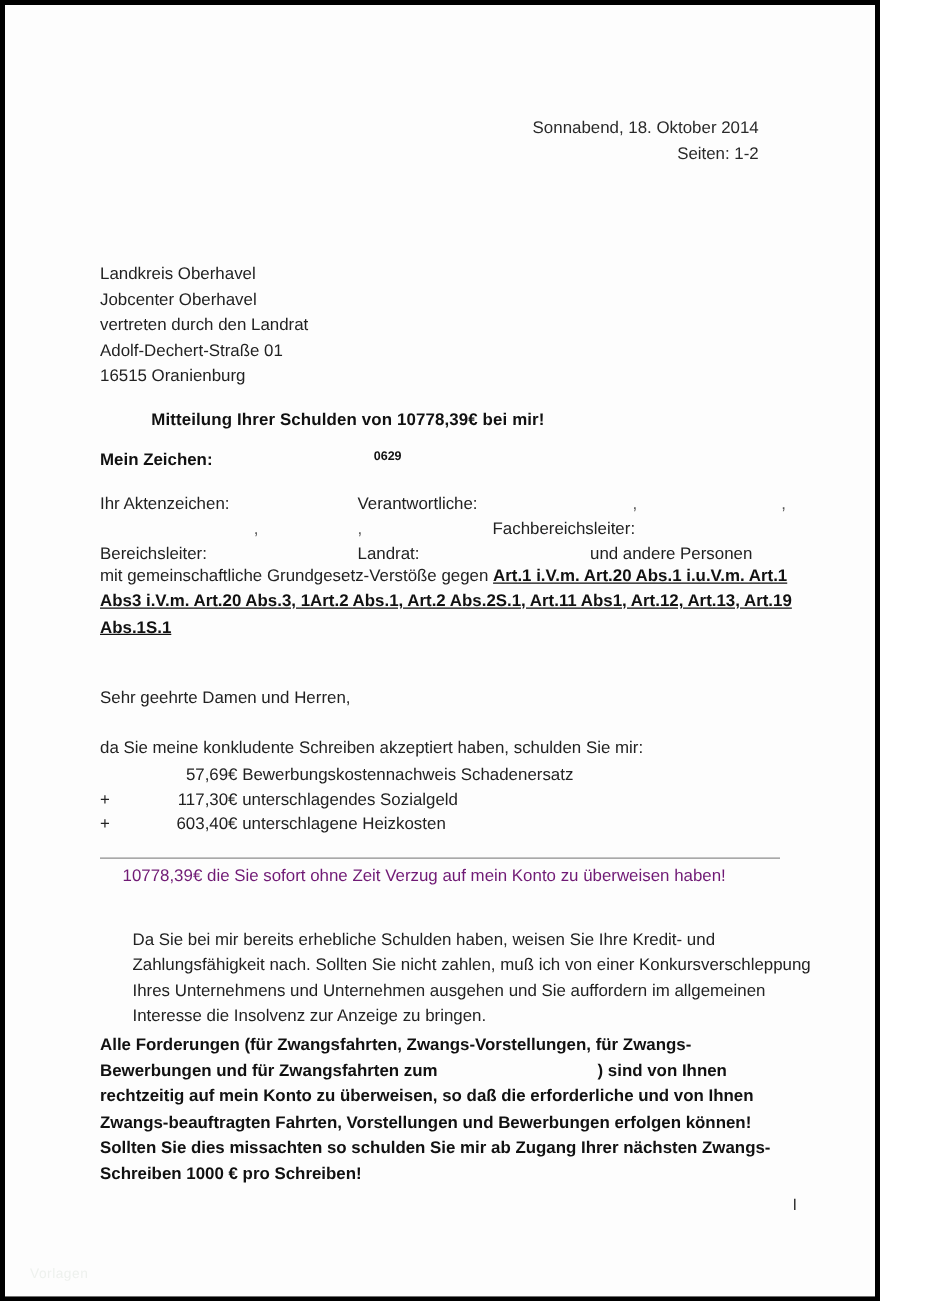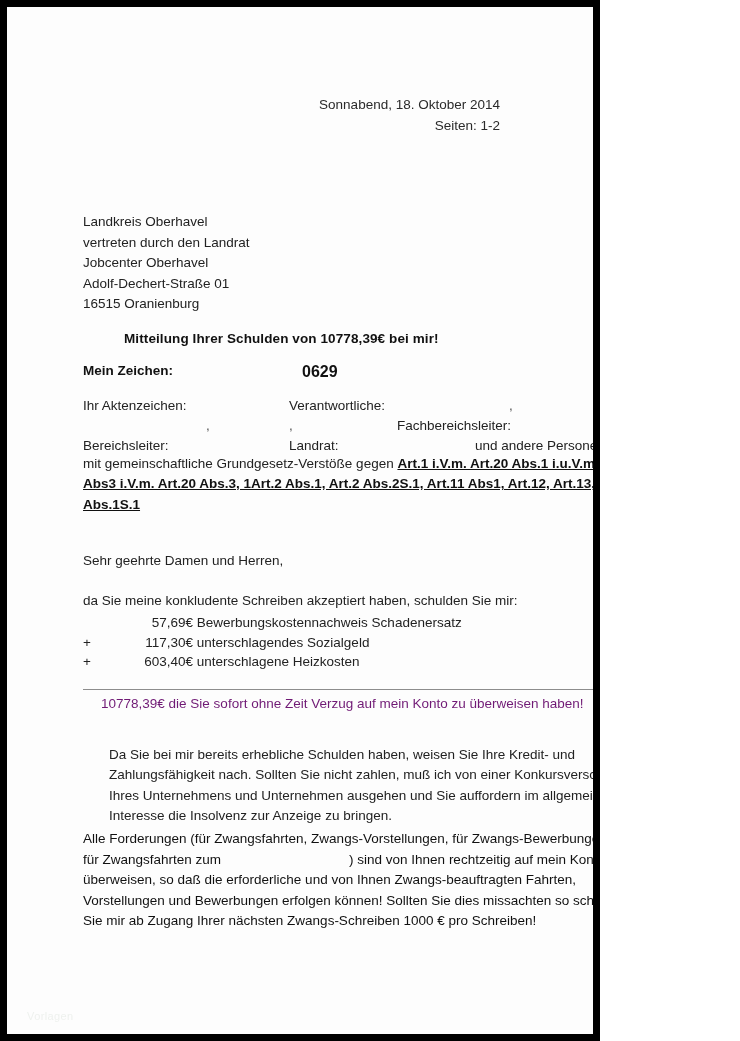--- a/index.html
+++ b/index.html
@@ -9,24 +9,24 @@
   }
   body {
     width: 740px;
     height: 1041px;
     font-family: "Liberation Sans", sans-serif;
     overflow: hidden;
   }
 
   #page {
     position: relative;
-    width: 600px;
+    width: 704px;
     height: 1041px;
     box-sizing: border-box;
-    border: 7px solid #000000;
+    border: 4px solid #000000;
     background: #ffffff;
   }
 
   #sheet {
     position: absolute;
     inset: 0;
     background: #fdfdfd;
     overflow: hidden;
   }
 
@@ -70,21 +70,21 @@
     top: 356px;
     left: 76px;
     font-size: 13.5px;
     font-weight: bold;
     color: #111111;
   }
   .ref-own-value {
     position: absolute;
     top: 356px;
     left: 295px;
-    font-size: 16px;
+    font-size: 10px;
     font-weight: bold;
     color: #111111;
   }
 
   
   .ref-grid {
     position: absolute;
     top: 389px;
     left: 76px;
     width: 580px;
@@ -191,21 +191,21 @@
     margin-left: 26px;
   }
 
   
   .demand-para {
     position: absolute;
     top: 822px;
     left: 76px;
     width: 552px;
     font-size: 13.5px;
-    font-weight: normal;
+    font-weight: bold;
     color: #111111;
     line-height: 1.52;
   }
   .demand-gap {
     display: inline-block;
     width: 128px;
   }
 
   
   .page-marker {
@@ -232,22 +232,22 @@
 <div id="page">
   <div id="sheet">
 
     <div class="doc-header">
       <div>Sonnabend, 18. Oktober 2014</div>
       <div>Seiten: 1-2</div>
     </div>
 
     <div class="address-block">
       <div>Landkreis Oberhavel</div>
+      <div>Jobcenter Oberhavel</div>
       <div>vertreten durch den Landrat</div>
-      <div>Jobcenter Oberhavel</div>
       <div>Adolf-Dechert-Straße 01</div>
       <div>16515 Oranienburg</div>
     </div>
 
     <div class="subject-line">Mitteilung Ihrer Schulden von 10778,39€ bei mir!</div>
 
     <div class="ref-own">Mein Zeichen:</div>
     <div class="ref-own-value">0629</div>
 
     <div class="ref-grid">

